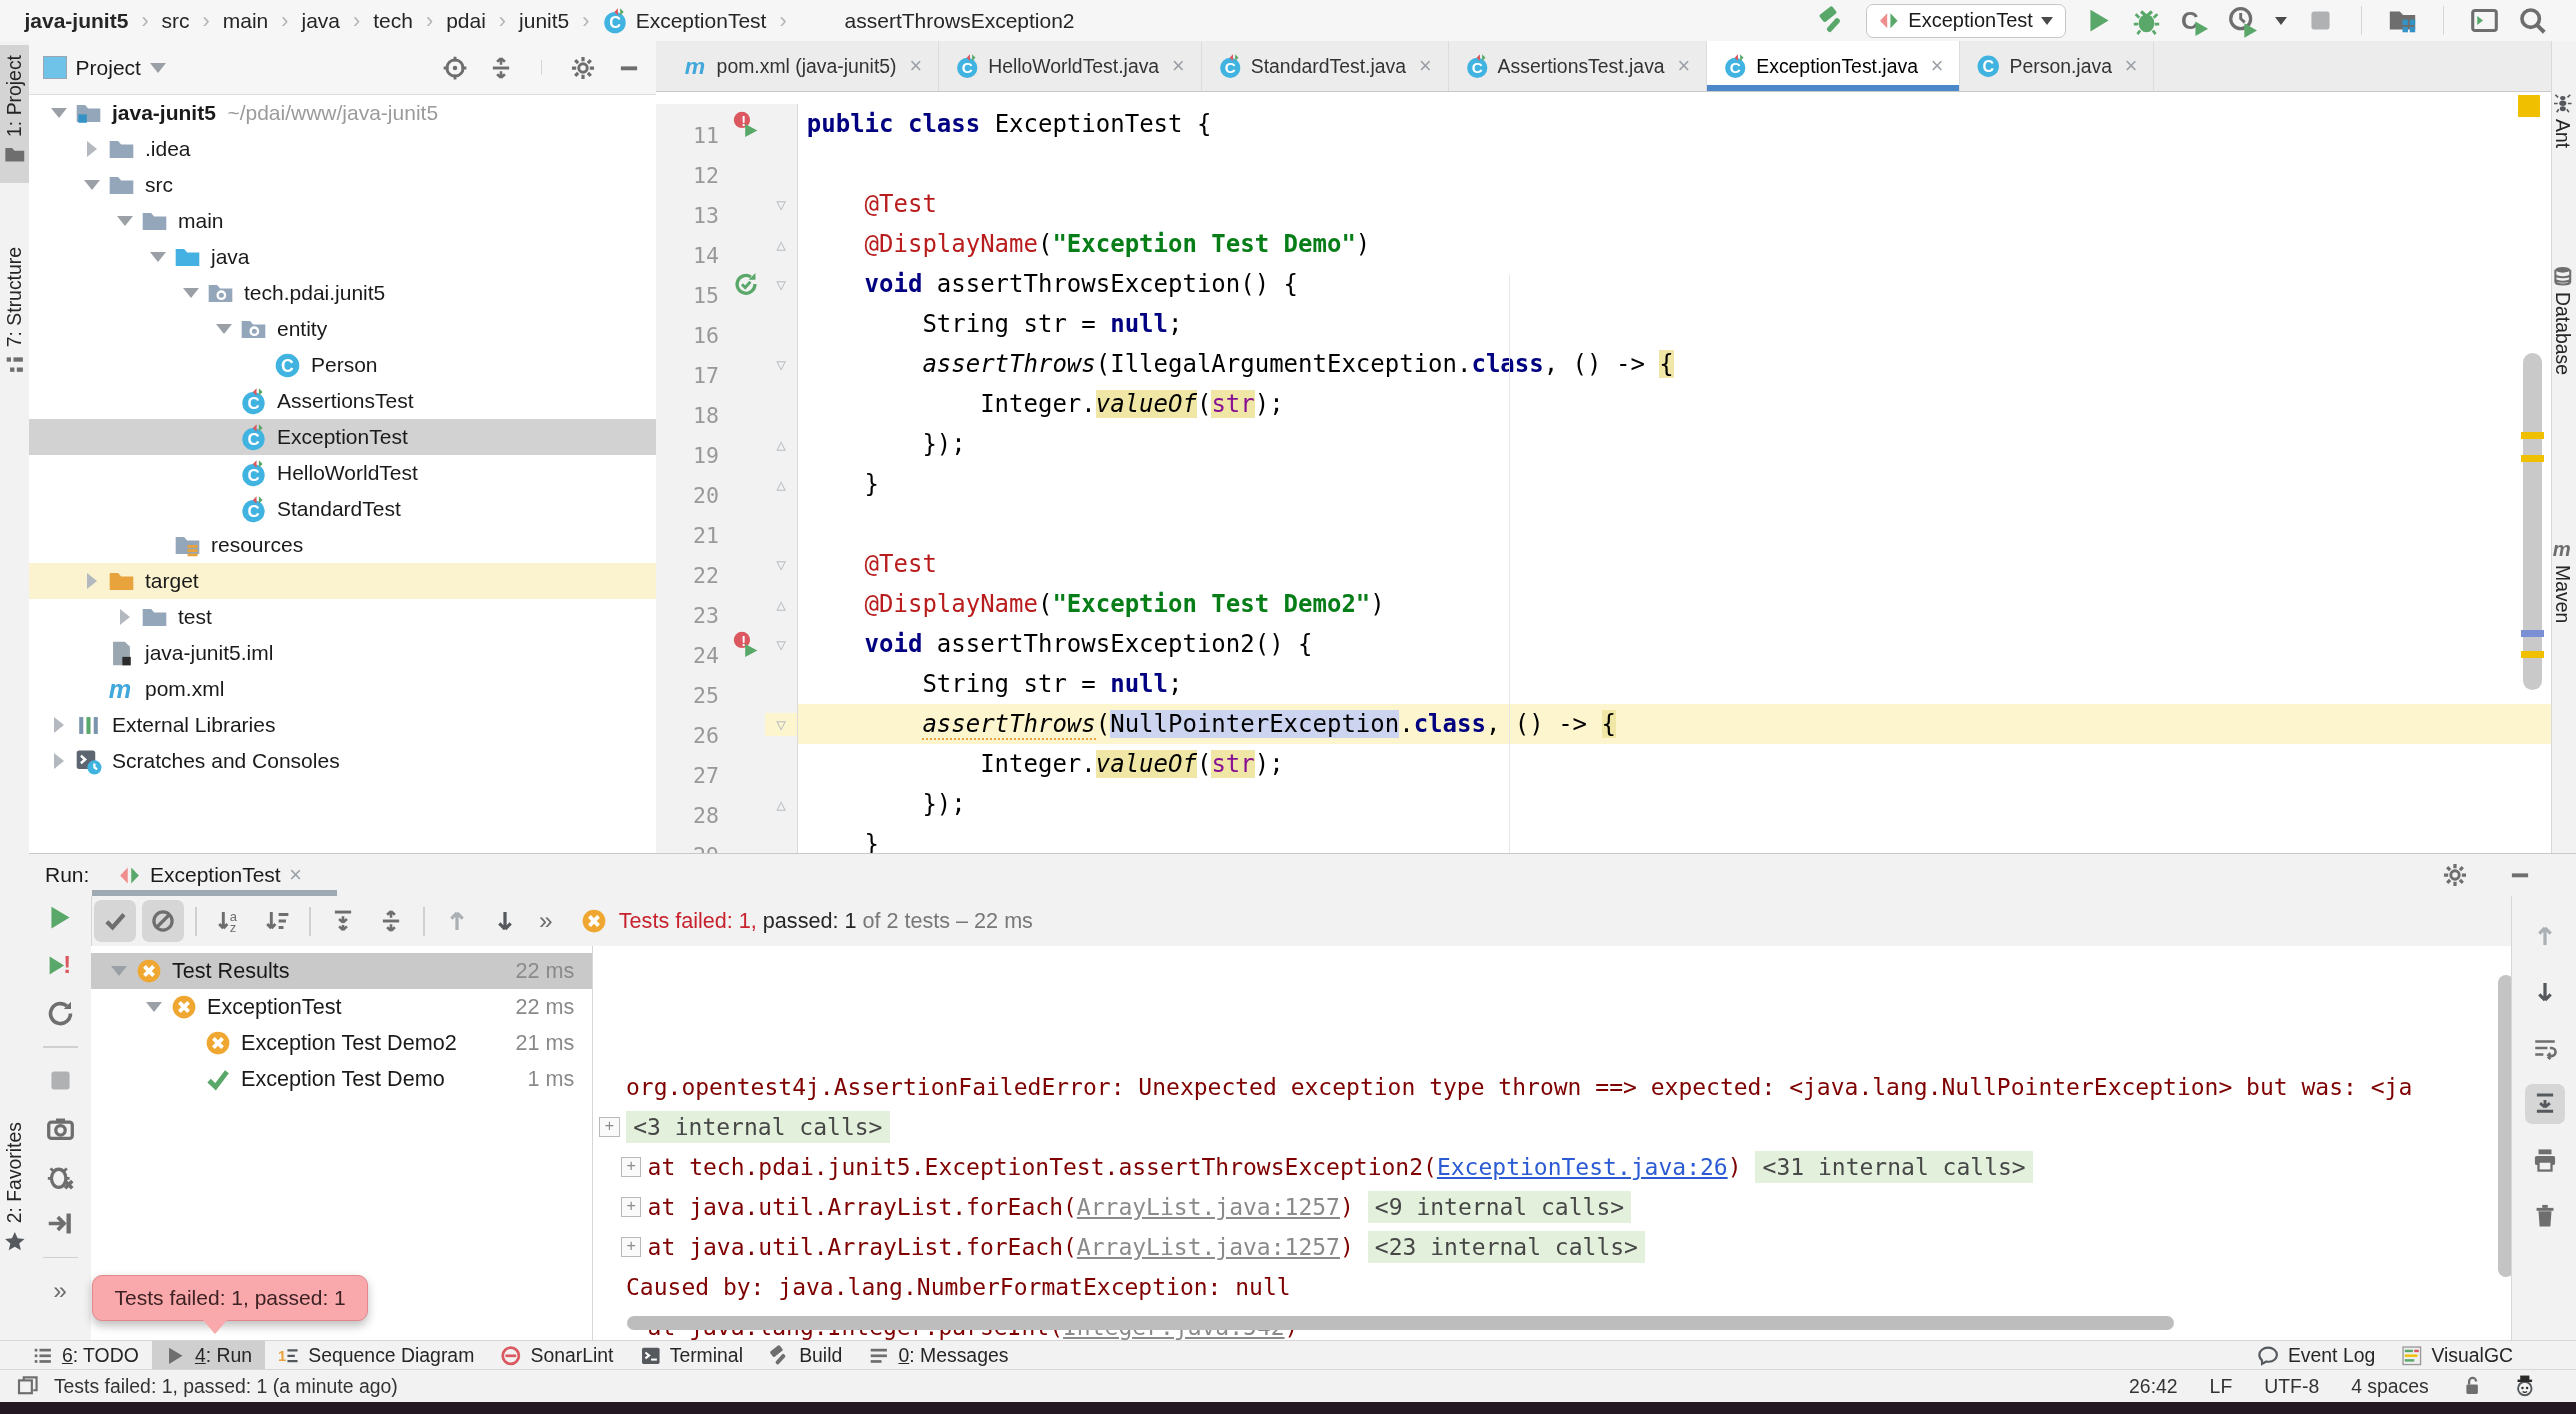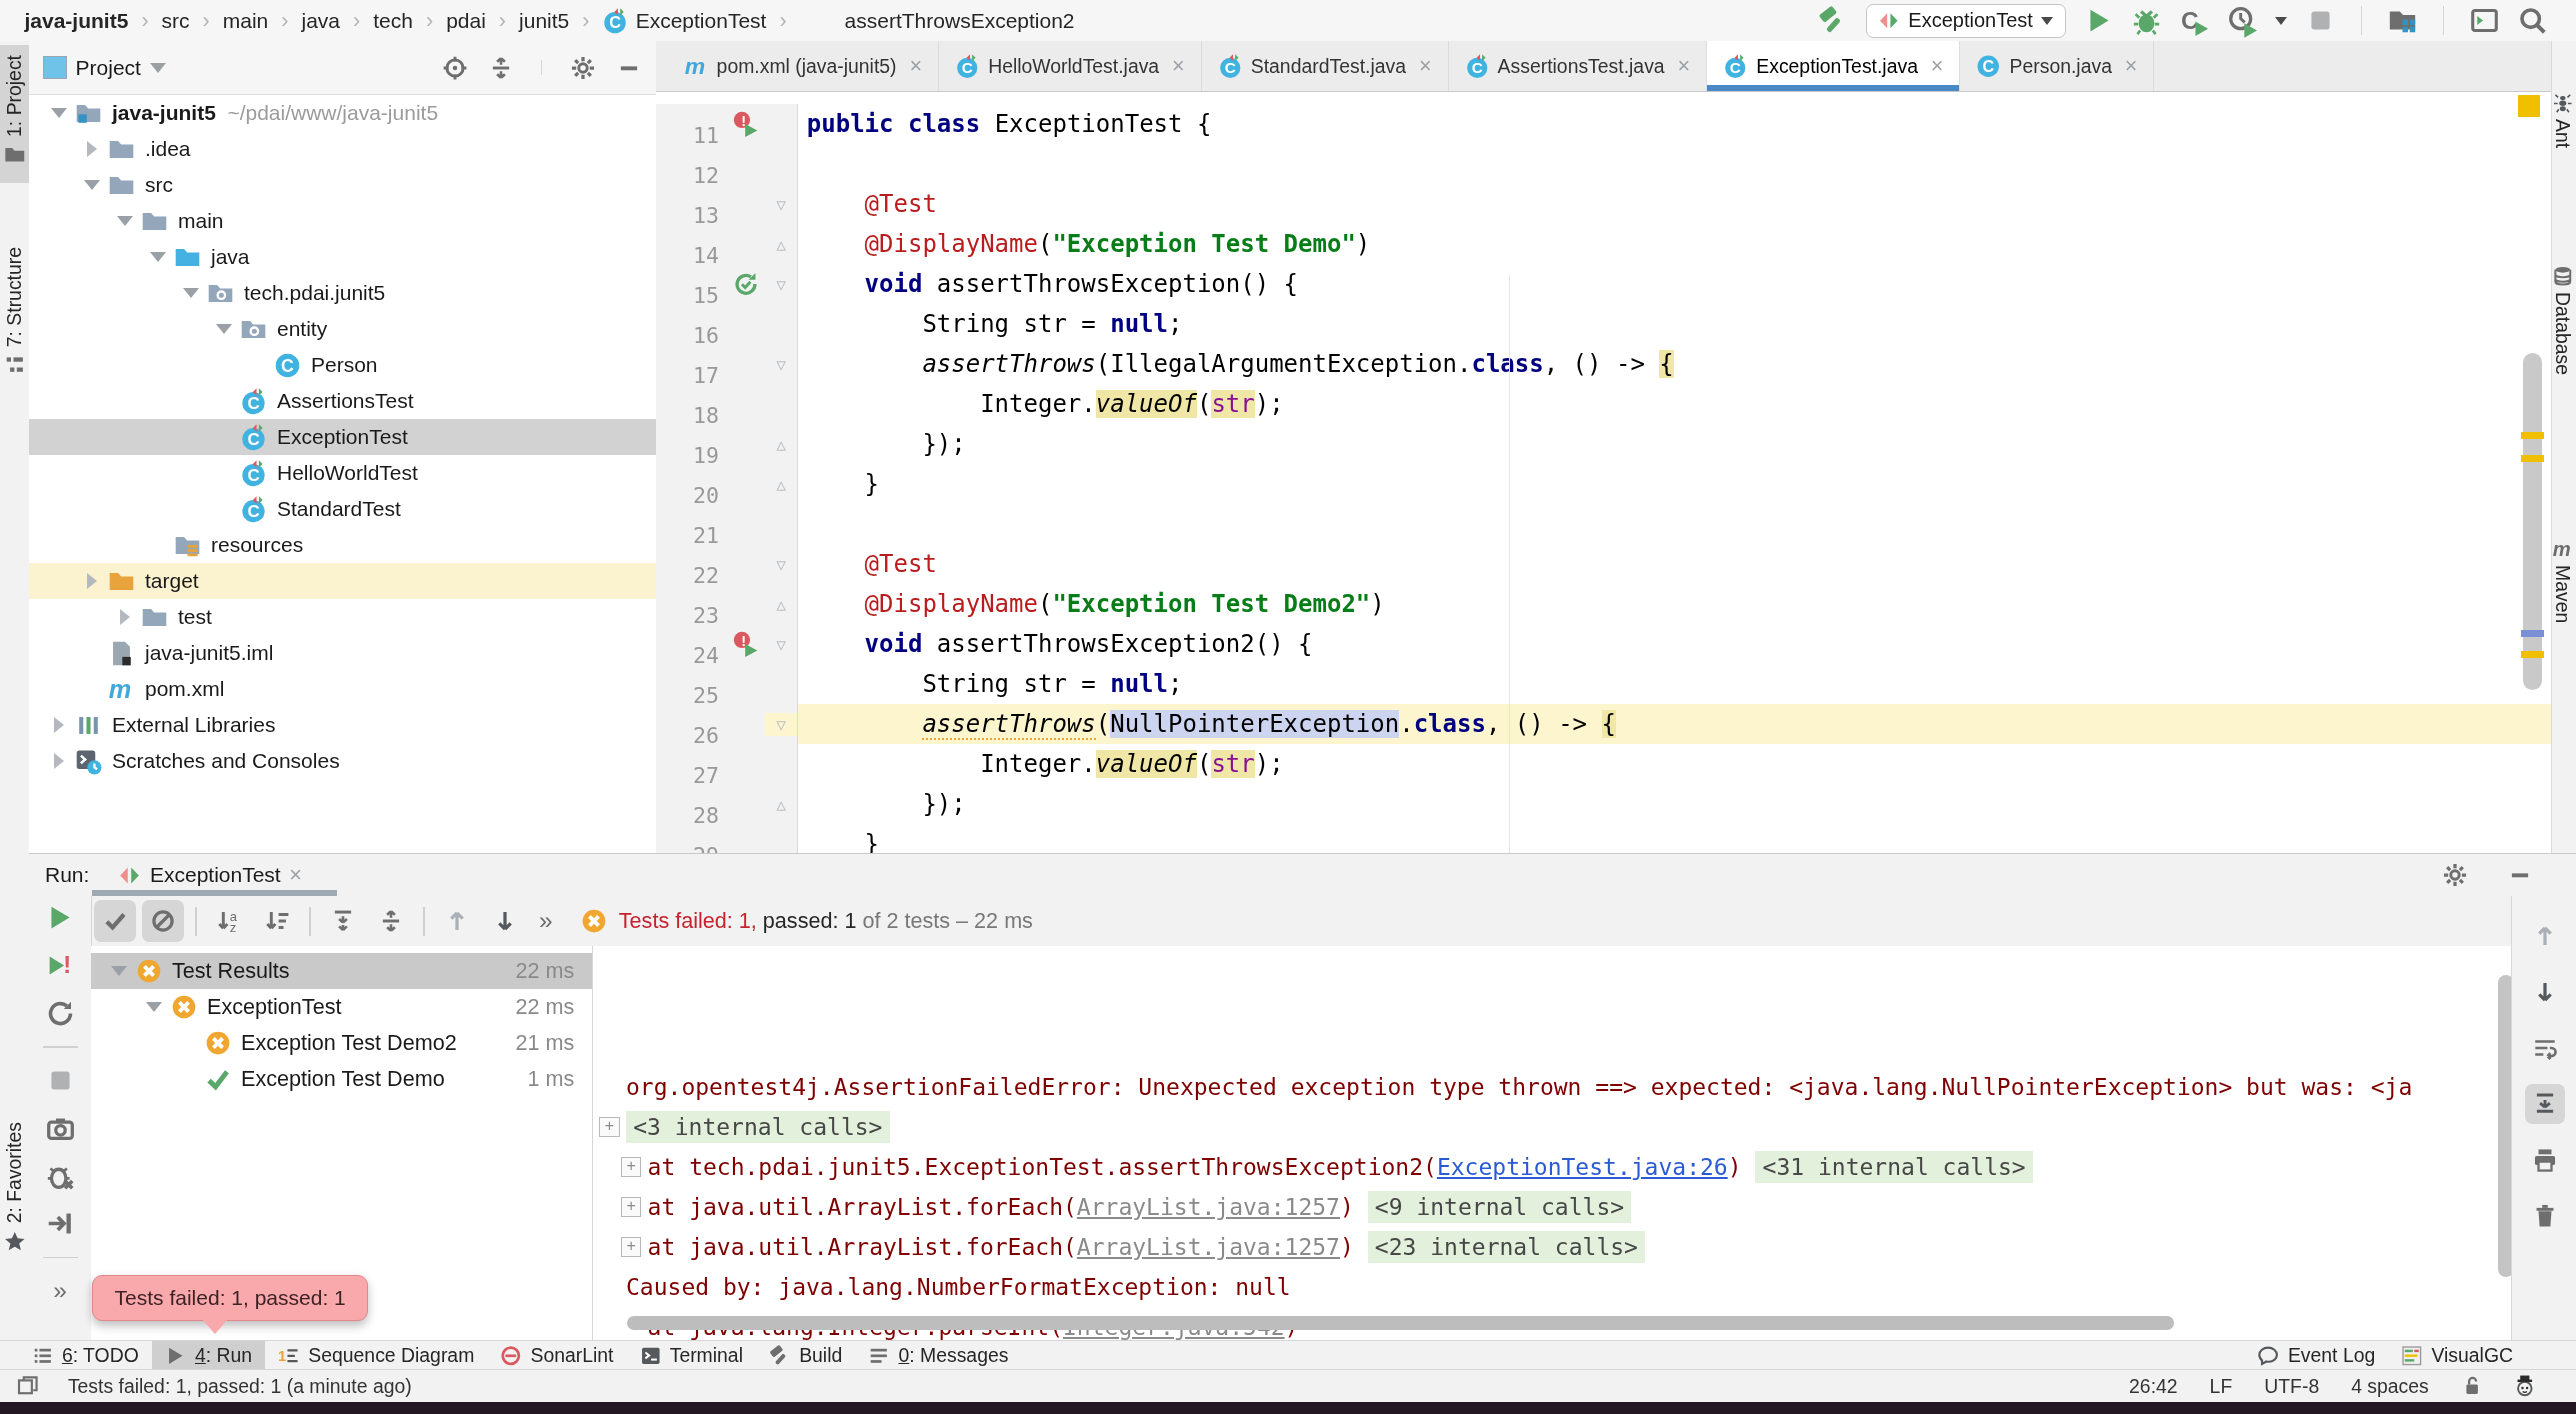--- a/index.html
+++ b/index.html
@@ -126,21 +126,21 @@
   #conIcons .cbtn.pressed{background:#D6D6D6;}
   
   #toolBar{left:0;top:1340px;width:2576px;height:29.5px;background:#F2F2F2;border-top:1.4px solid #D6D6D6;display:flex;align-items:center;font-size:19.4px;}
   .twb{display:flex;align-items:center;gap:8.6px;padding:0 13px;height:29.5px;color:#262626;white-space:nowrap;}
   .twb .ic{width:21.6px;height:21.6px;}
   .twb.active{background:#CFCFCF;}
   .twb u{text-decoration:underline;}
   #toolBarRight{margin-left:auto;display:flex;align-items:center;margin-right:50px;}
   #statusBar{left:0;top:1369px;width:2576px;height:32px;background:#F2F2F2;border-top:1.4px solid #D6D6D6;display:flex;align-items:center;font-size:19.4px;color:#333;}
   #statusBar .ic{width:21.6px;height:21.6px;}
-  #sbMsg{margin-left:17.3px;display:flex;gap:29px;align-items:center;}
+  #sbMsg{margin-left:17.3px;display:flex;gap:15px;align-items:center;}
   #sbRight{margin-left:auto;display:flex;align-items:center;gap:32px;margin-right:40px;}
   #dock{left:0;top:1402px;width:2576px;height:13px;background:#241822;}
   
   #tooltip{left:92px;top:1275px;background:#F9A8AC;border:1.4px solid #E2888C;border-radius:10px;padding:10px 21.6px;font-size:21px;color:#3D2224;box-shadow:0 4.3px 10px rgba(0,0,0,.25);z-index:50;}
   #tooltip::after{content:"";position:absolute;left:108px;bottom:-14.4px;width:0;height:0;border-left:14.4px solid transparent;border-right:14.4px solid transparent;border-top:16px solid #F9A8AC;}
 </style>
 </head>
 <body>
 
 <div id="app">

